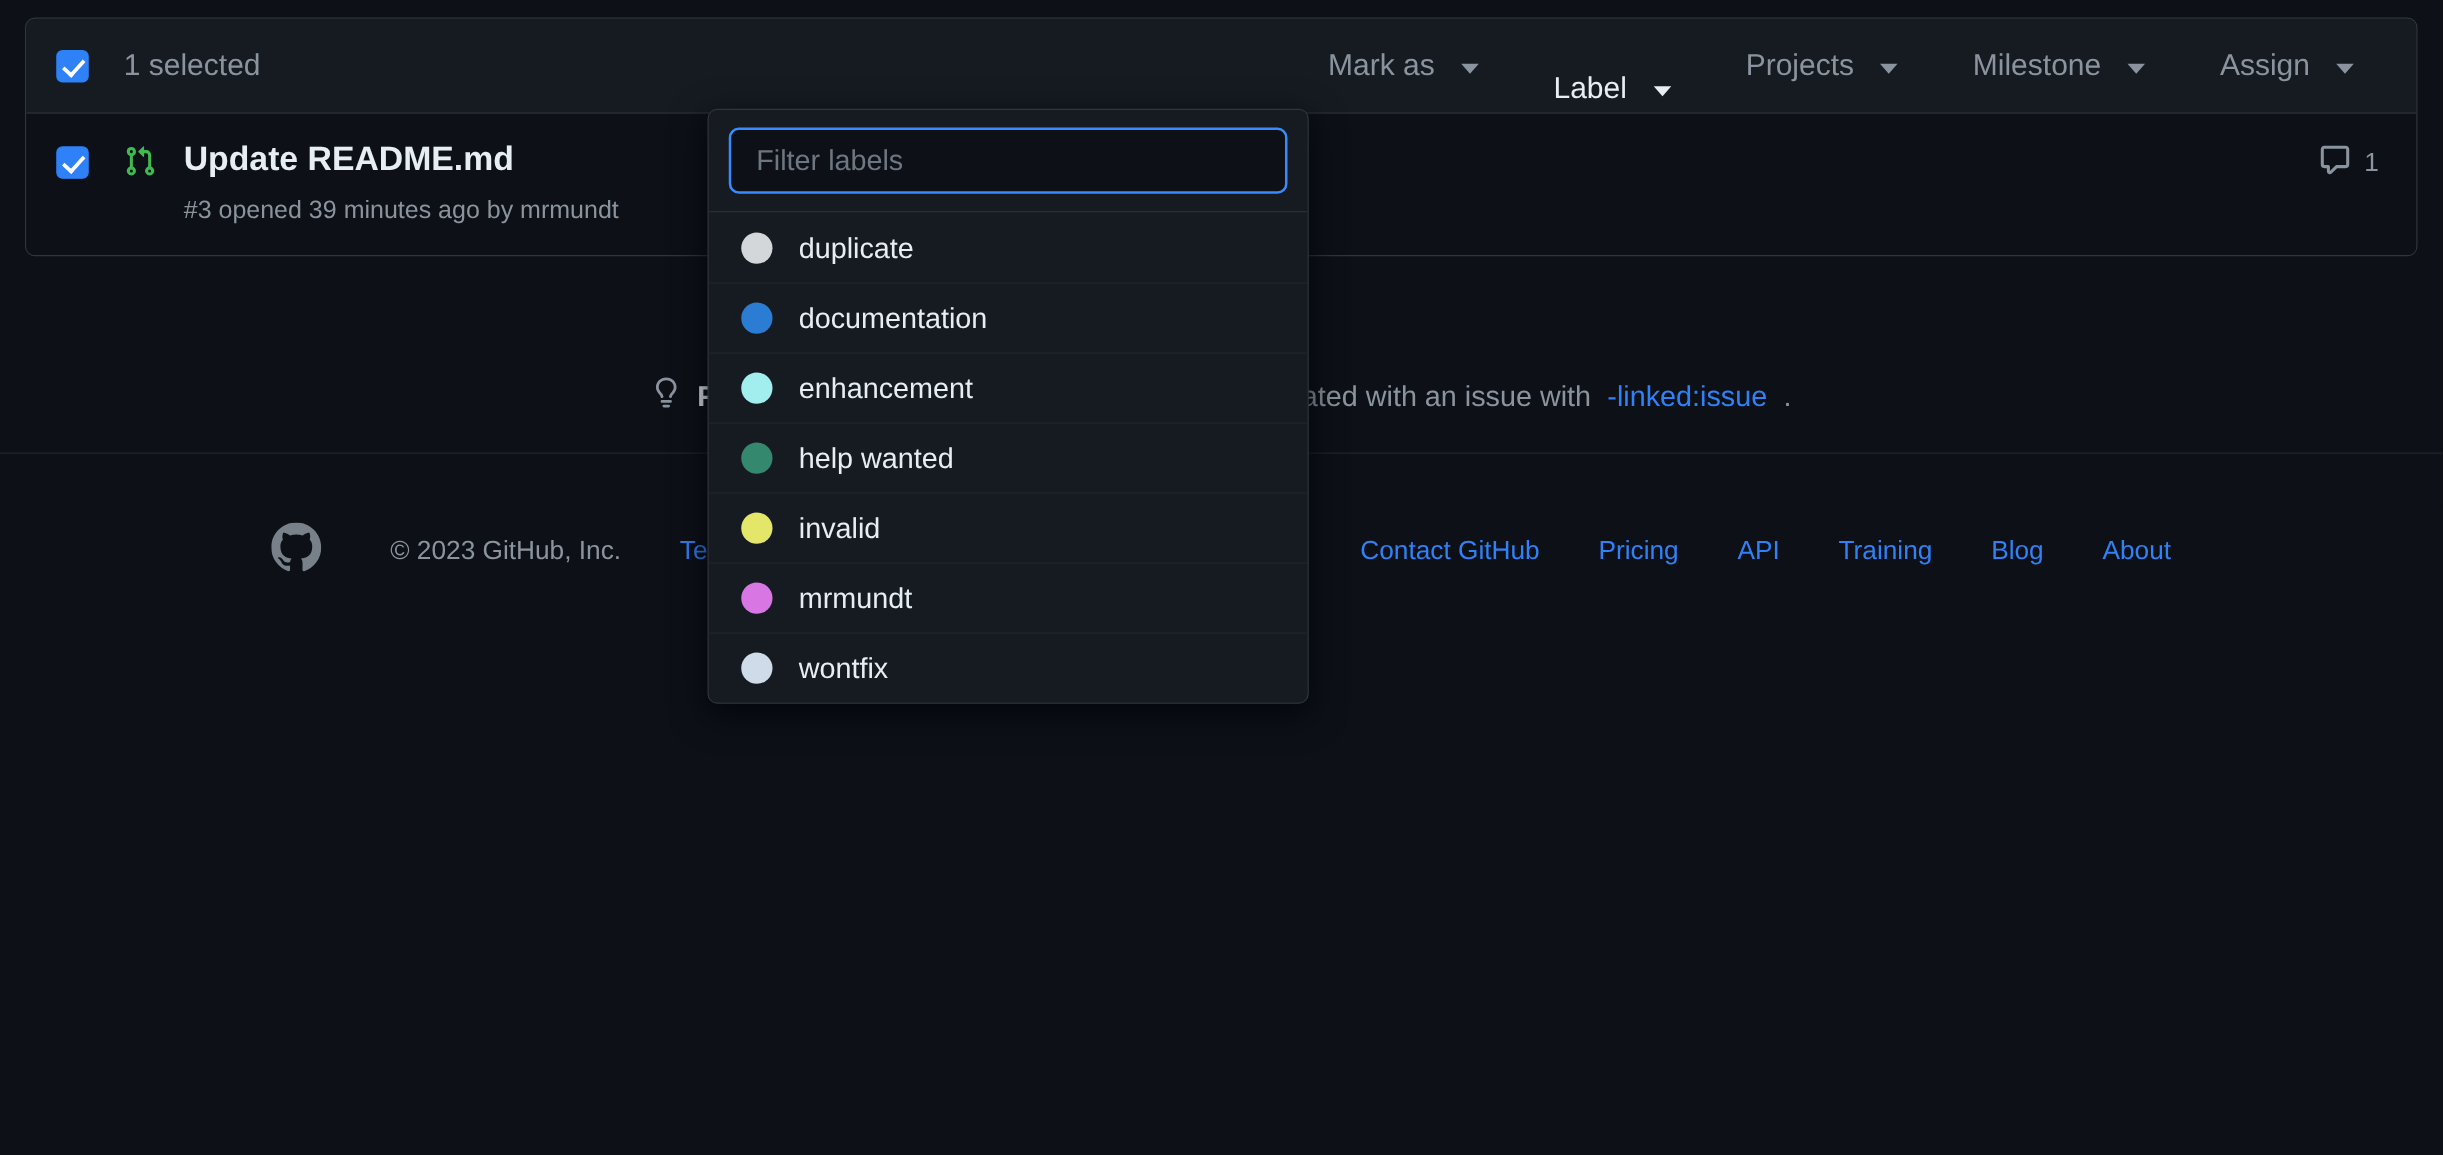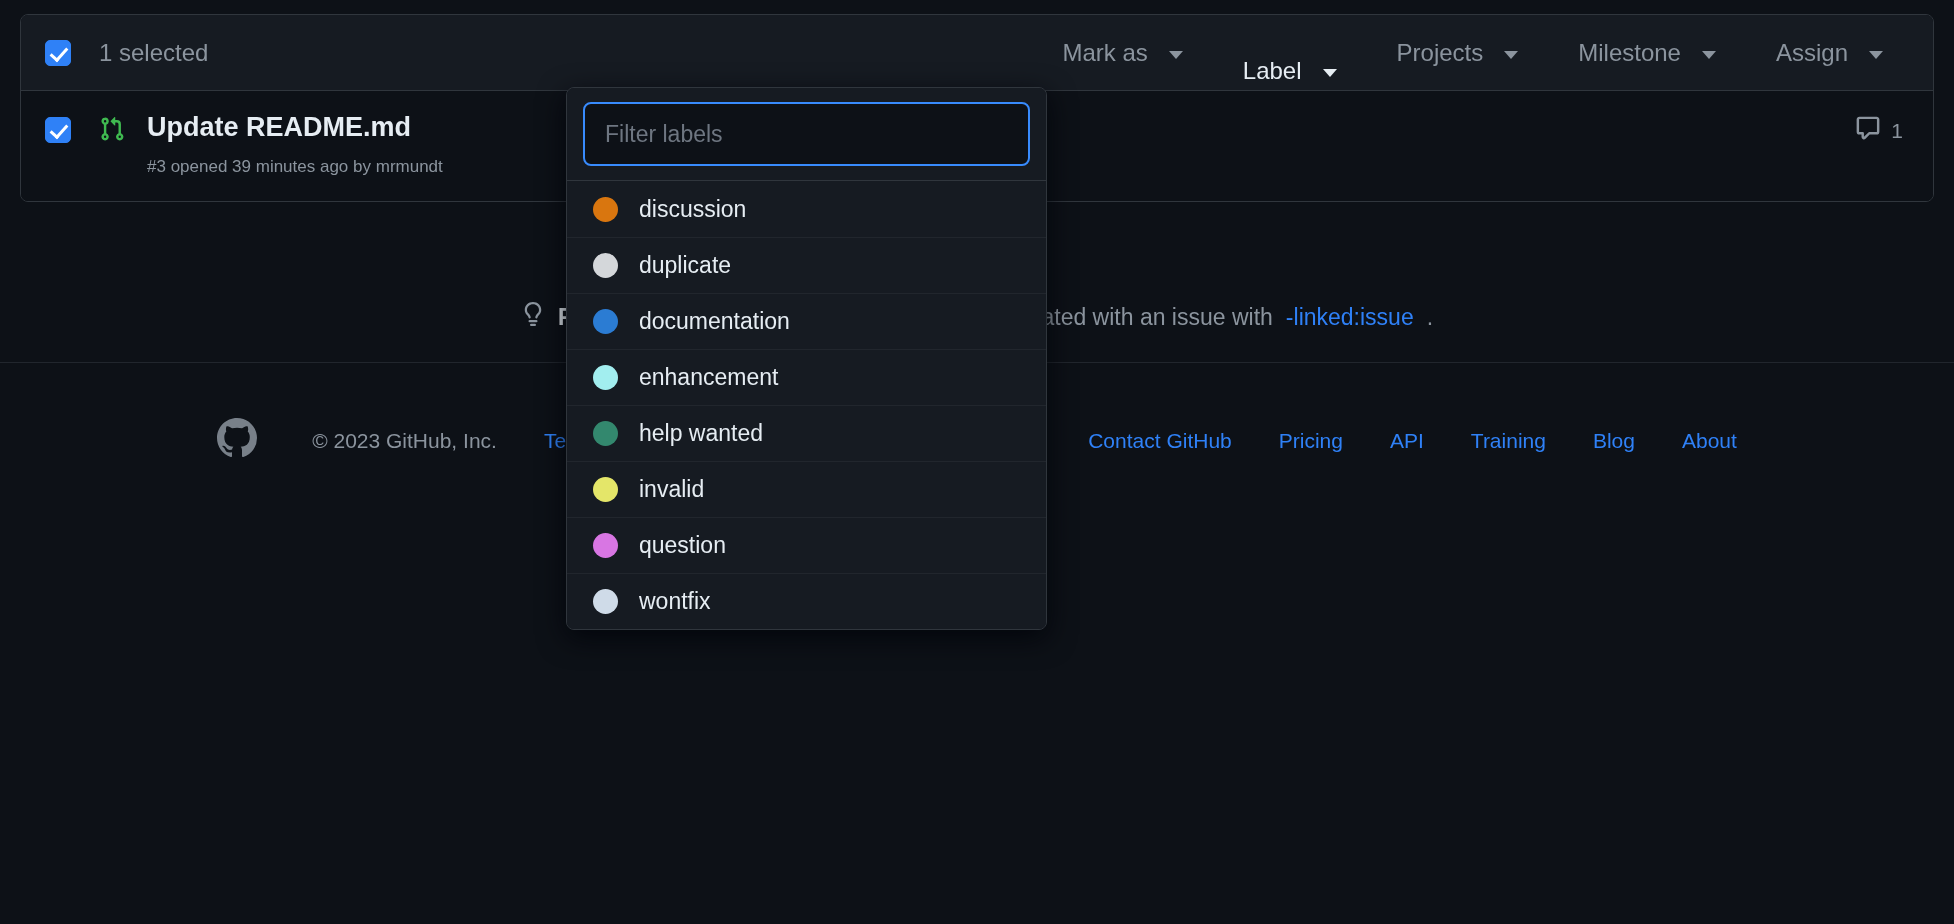--- a/index.html
+++ b/index.html
@@ -92,21 +92,21 @@
   .pr-body { margin-left: 22px; flex: 1 1 auto; }
   .pr-title {
     color: #e6edf3;
     font-size: 27px;
     font-weight: bold;
     line-height: 1.2;
     cursor: pointer;
   }
   .pr-meta {
     color: #8b949e;
-    font-size: 17px;
+    font-size: 20px;
     margin-top: 14px;
   }
   .pr-right {
     margin-left: auto;
     display: flex; align-items: center; gap: 10px;
     color: #8b949e;
     font-size: 21px;
     margin-top: 4px;
     padding-right: 6px;
     cursor: pointer;
@@ -166,21 +166,21 @@
     border-bottom: 1px solid #30363d;
     background: #161b22;
   }
   .dd-filter-wrap {
     padding: 14px 16px 14px 16px;
     border-bottom: 1px solid #30363d;
     background: #161b22;
   }
   .dd-filter {
     width: 100%;
-    height: 64px;
+    height: 53px;
     background: #0d1117;
     border: 2px solid #388bfd;
     border-radius: 8px;
     color: #e6edf3;
     font-size: 23px;
     font-family: inherit;
     padding: 0 16px 0 20px;
     outline: none;
   }
   .dd-filter::placeholder { color: #6e7681; }
@@ -301,24 +301,20 @@
       <a>About</a>
     </div>
   </div>
 
   <div class="dropdown">
     <div class="dd-filter-wrap">
       <input class="dd-filter" type="text" placeholder="Filter labels" style="">
     </div>
     <div class="dd-list">
       <div class="dd-item">
-        <span class="dot" style="background: rgb(217, 118, 15);"></span>
-        <span class="dd-label">discussion</span>
-      </div>
-      <div class="dd-item">
         <span class="dot" style="background: rgb(212, 215, 218);"></span>
         <span class="dd-label">duplicate</span>
       </div>
       <div class="dd-item">
         <span class="dot" style="background: rgb(43, 124, 211);"></span>
         <span class="dd-label">documentation</span>
       </div>
       <div class="dd-item">
         <span class="dot" style="background: rgb(162, 238, 239);"></span>
         <span class="dd-label">enhancement</span>
@@ -326,21 +322,21 @@
       <div class="dd-item">
         <span class="dot" style="background: rgb(51, 136, 110);"></span>
         <span class="dd-label">help wanted</span>
       </div>
       <div class="dd-item">
         <span class="dot" style="background: rgb(228, 230, 105);"></span>
         <span class="dd-label">invalid</span>
       </div>
       <div class="dd-item">
         <span class="dot" style="background: rgb(216, 118, 227);"></span>
-        <span class="dd-label">question</span>
+        <span class="dd-label">mrmundt</span>
       </div>
       <div class="dd-item">
         <span class="dot" style="background: rgb(207, 219, 232);"></span>
         <span class="dd-label">wontfix</span>
       </div>
     </div>
   </div>
 
   <div class="caret-bar"></div>
 

